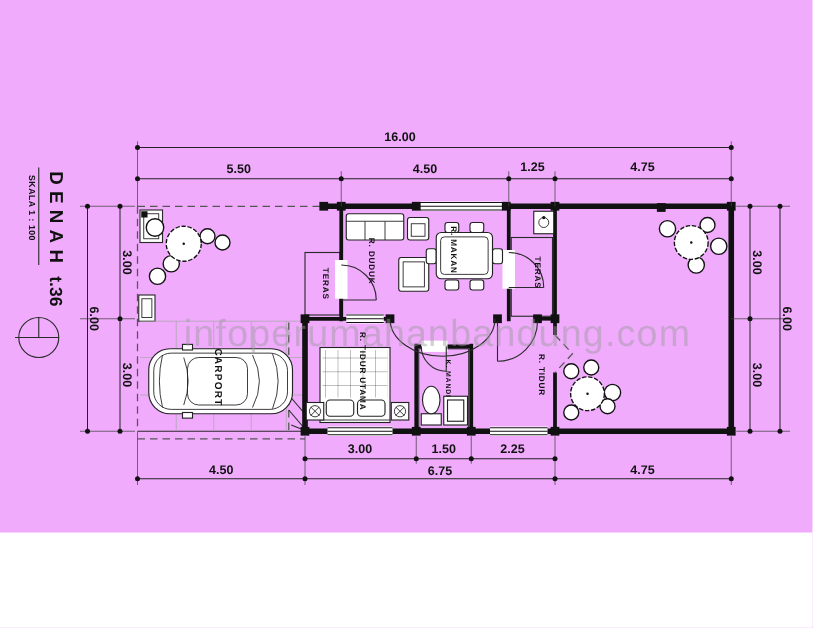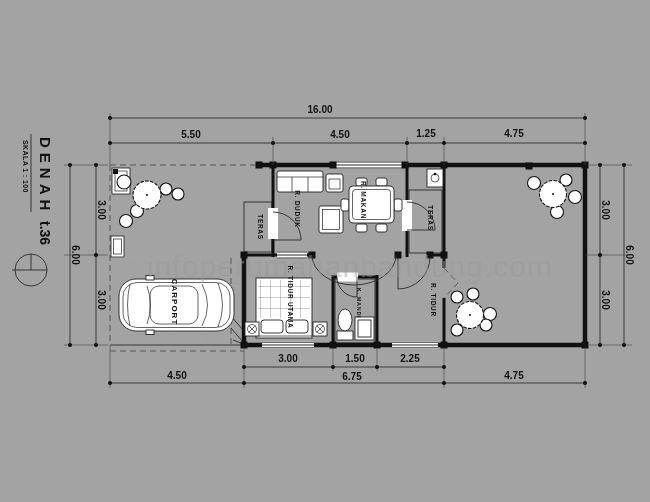--- a/index.html
+++ b/index.html
@@ -1,16 +1,16 @@
 <!DOCTYPE html>
 <html><head>
 <meta charset="utf-8">
 <style>
   html,body{margin:0;padding:0;background:#ffffff;width:650px;height:502px;overflow:hidden;}
-  #stage{position:relative;width:650px;height:502px;background:#a3a3a3;}
+  #stage{position:relative;width:650px;height:426px;background:#f0abfc;}
   svg{position:absolute;left:0;top:0;}
   text{font-family:"Liberation Sans", sans-serif;fill:#111;}
   .dimtxt{font-size:10px;font-weight:bold;}
   .roomtxt{font-size:6.5px;font-weight:bold;letter-spacing:0.7px;}
   .roomtxt-lg{font-size:8px;font-weight:bold;letter-spacing:1px;}
   .titletxt{font-size:15px;font-weight:bold;letter-spacing:5px;}
   .typetxt{font-size:14px;font-weight:bold;}
   .scaletxt{font-size:7px;font-weight:bold;letter-spacing:0.4px;}
   .wm{font-size:30px;fill:#9a9a9a;fill-opacity:0.45;letter-spacing:1px;}
   .wall{stroke:#111;stroke-width:4.5;fill:none;}

